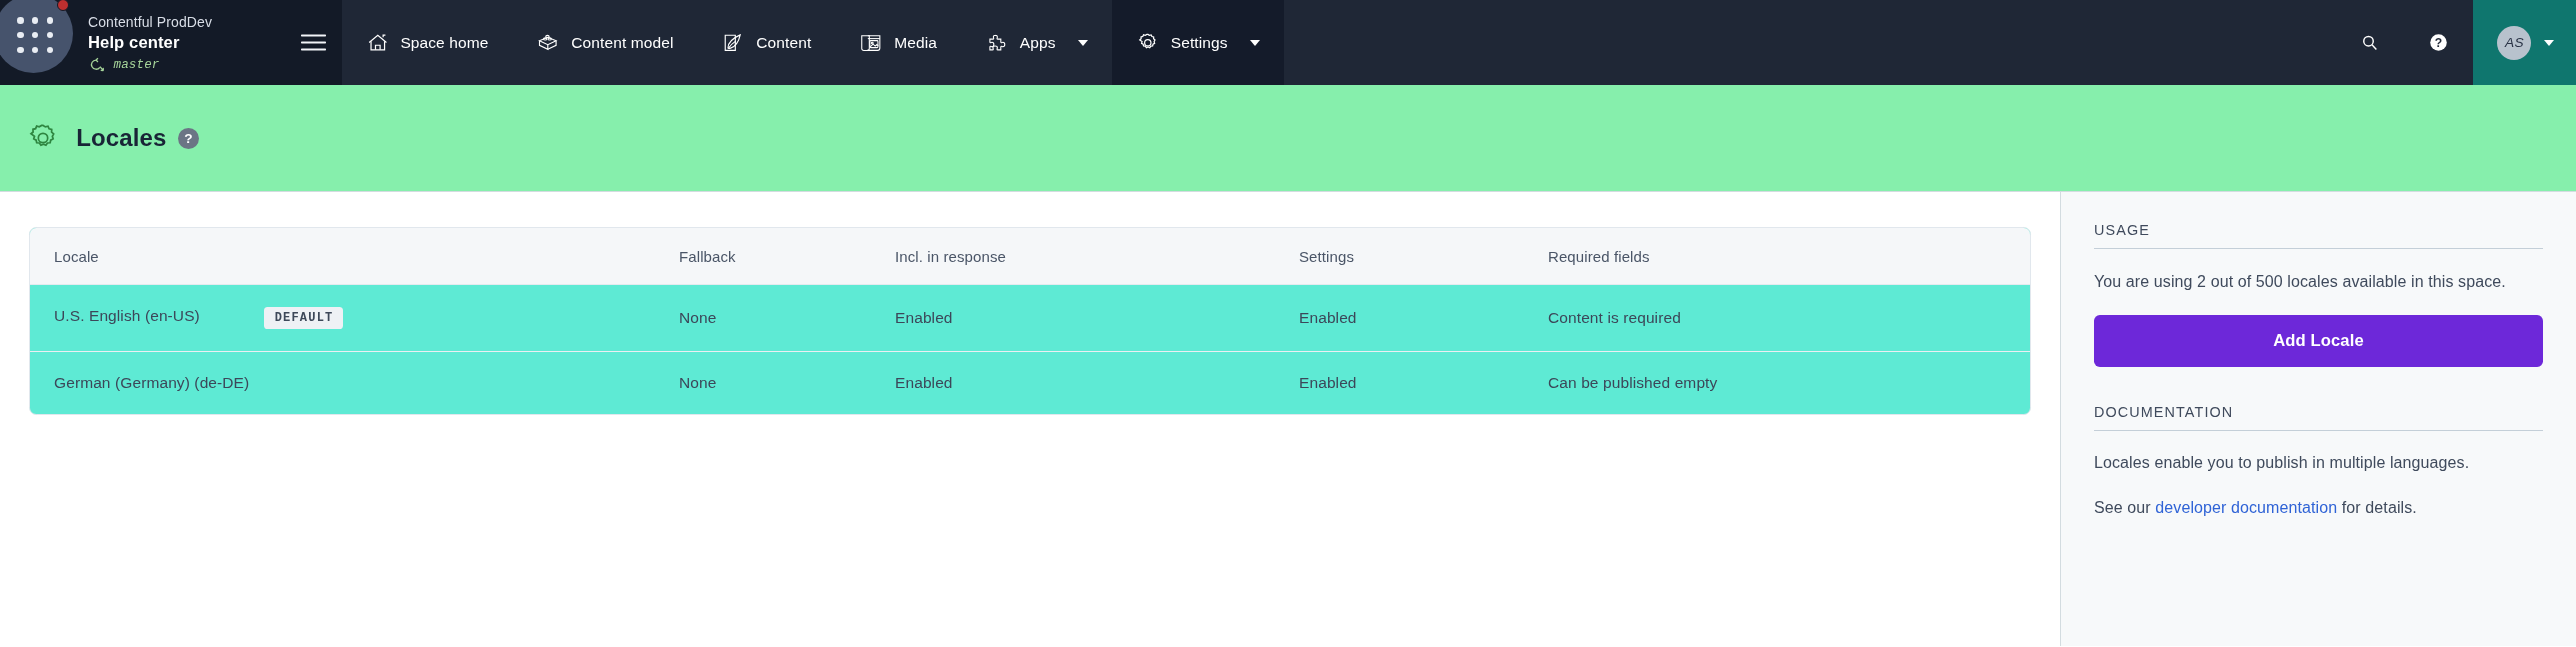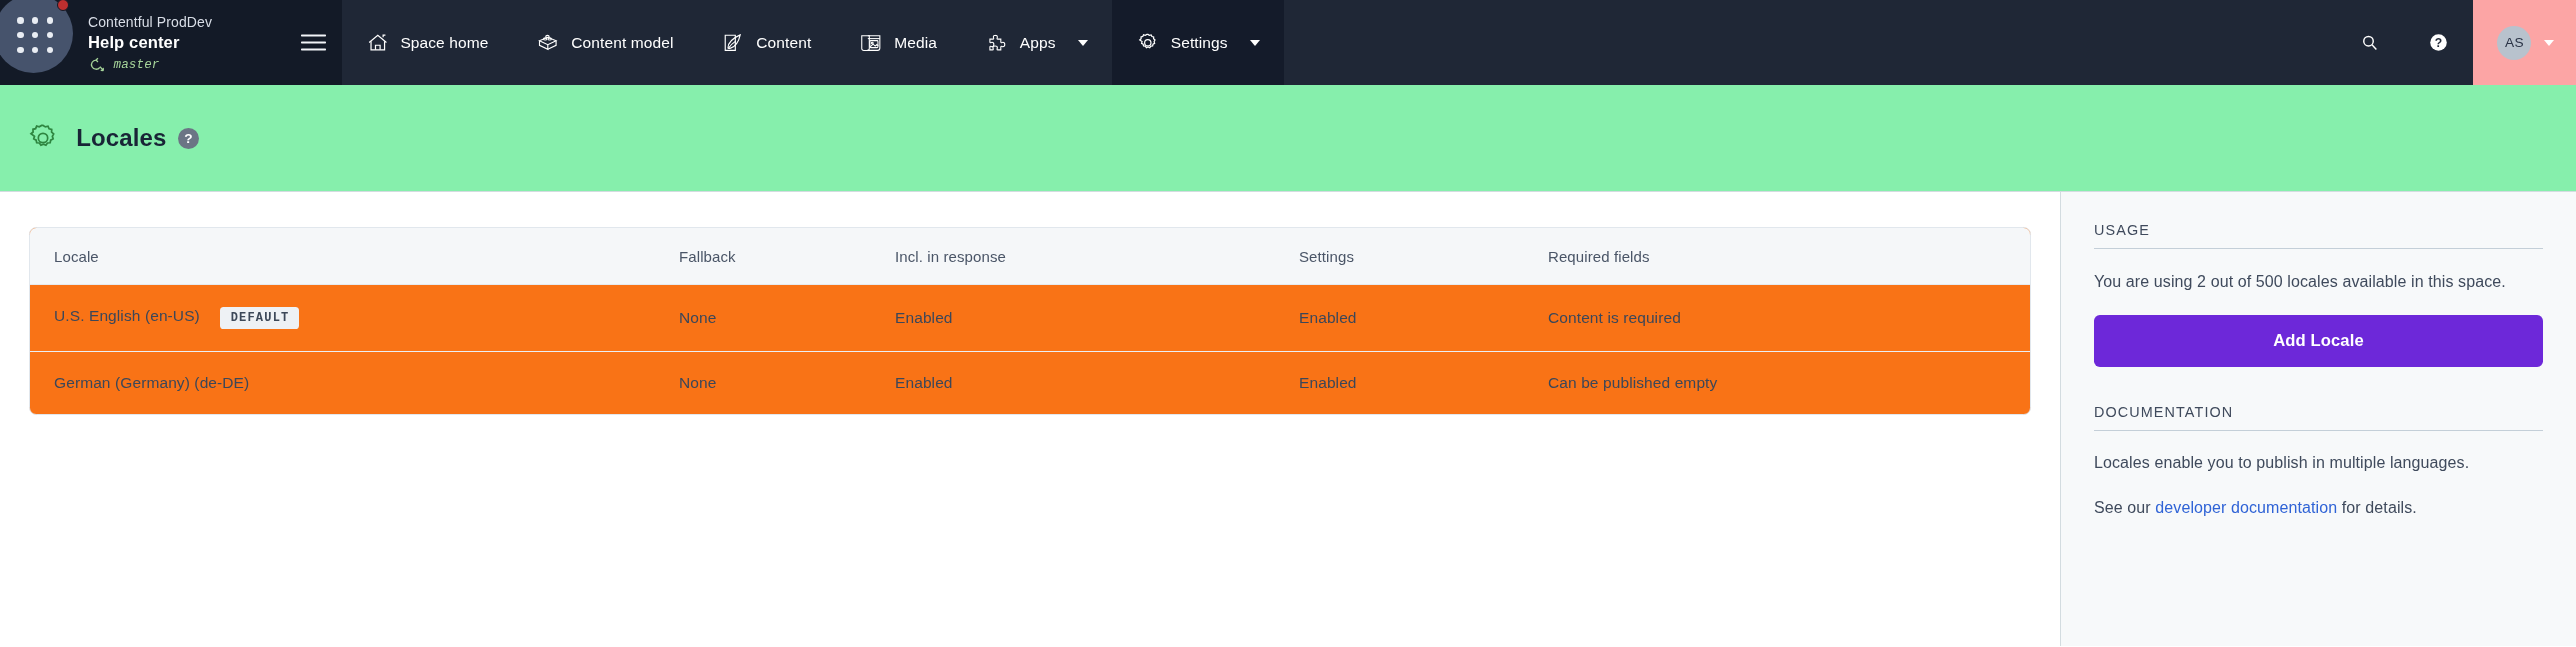--- a/index.html
+++ b/index.html
@@ -148,26 +148,27 @@
     margin-left: auto;
   }
   .nav-icon-btn {
     width: 69px;
     display: flex;
     align-items: center;
     justify-content: center;
     cursor: pointer;
   }
   .avatar-zone {
-    background: #fca5a5;
+    background: #0f766e;
     display: flex;
     align-items: center;
     gap: 13px;
     padding: 0 21.6px 0 24.5px;
     cursor: pointer;
+    font-style: italic;
   }
   .avatar {
     width: 34px; height: 34px;
     border-radius: 50%;
     background: #b8c2cd;
     color: #2a3346;
     font-size: 13.7px;
     display: flex;
     align-items: center;
     justify-content: center;
@@ -219,21 +220,21 @@
   }
   .main-col {
     flex: 1 1 auto;
     background: #ffffff;
     padding: 35px 29px 0 29px;
   }
 
   .table-card {
     border: 0.7px solid #e1e7ed;
     border-radius: 7.2px;
-    background: #f97316;
+    background: #5eead4;
     overflow: hidden;
     max-width: 2004px;
   }
   table { width: 100%; border-collapse: collapse; }
   thead th {
     background: #f5f7f9;
     text-align: left;
     font-size: 15px;
     font-weight: 400;
     color: #4a5567;
@@ -258,20 +259,21 @@
   .badge-default {
     background: #eef1f5;
     color: #3d4859;
     font-family: "Liberation Mono", monospace;
     font-size: 12px;
     font-weight: 700;
     letter-spacing: 1.2px;
     padding: 5px 10px 4.3px 10.8px;
     border-radius: 3.6px;
     line-height: 1;
+    margin-left: 44px;
   }
 
   
   .sidebar {
     flex: 0 0 516px;
     width: 516px;
     background: #f7f9fa;
     border-left: 1.4px solid #d3dce0;
     padding: 30px 33px 0 33px;
   }

